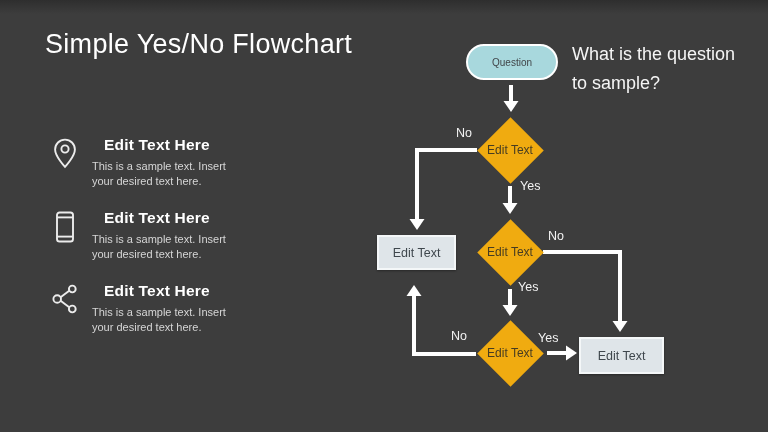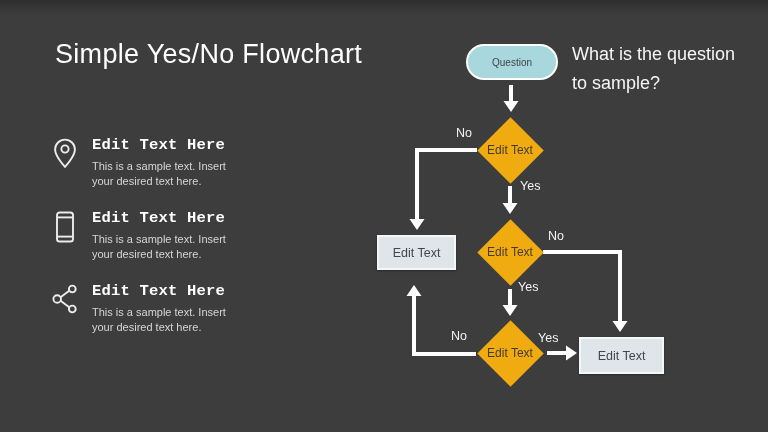--- a/index.html
+++ b/index.html
@@ -3,27 +3,27 @@
 <meta charset="utf-8">
 <style>
   html,body{margin:0;padding:0;background:#222;}
   .stage{
     position:relative;width:768px;height:432px;overflow:hidden;
     background:linear-gradient(#2e2e2e 0px,#3d3d3d 14px,#3d3d3d 100%);
     font-family:"Liberation Sans",sans-serif;
   }
   
   .slide-title{
-    position:absolute;left:40px;top:24px;margin:15px;
+    position:absolute;left:40px;top:24px;margin:5px;
     font-size:27px;font-weight:400;letter-spacing:.3px;color:#ffffff;
   }
   
   .side-item{position:absolute;left:50px;display:flex;gap:12px;width:260px;}
   .side-icon{flex:0 0 30px;display:flex;justify-content:center;color:#ececec;padding-top:2px;}
-  .side-title{font-size:15.5px;font-weight:700;color:#ffffff;margin:0 0 5px 0;letter-spacing:.2px;font-family:Liberation Mono, monospace;}
+  .side-title{font-size:15.5px;font-weight:700;color:#ffffff;margin:0 0 5px 12px;letter-spacing:.2px;}
   .side-desc{font-size:11px;line-height:15px;color:#d6d6d6;}
   
   .wires{position:absolute;left:0;top:0;}
   .pill{
     position:absolute;left:466px;top:44px;width:92px;height:36px;
     background:#a8d8dd;border:2.5px solid #ffffff;border-radius:20px;
     display:flex;align-items:center;justify-content:center;box-sizing:border-box;
   }
   .pill span{font-size:10px;color:#414549;}
   .annotation{

